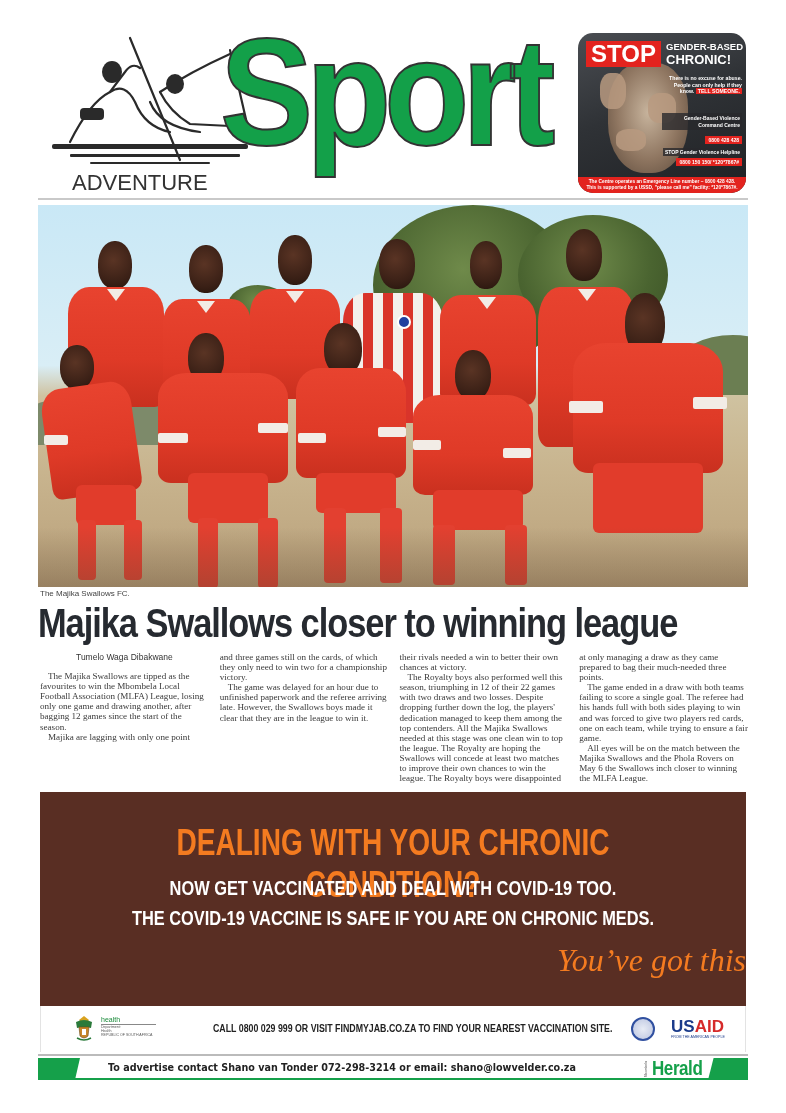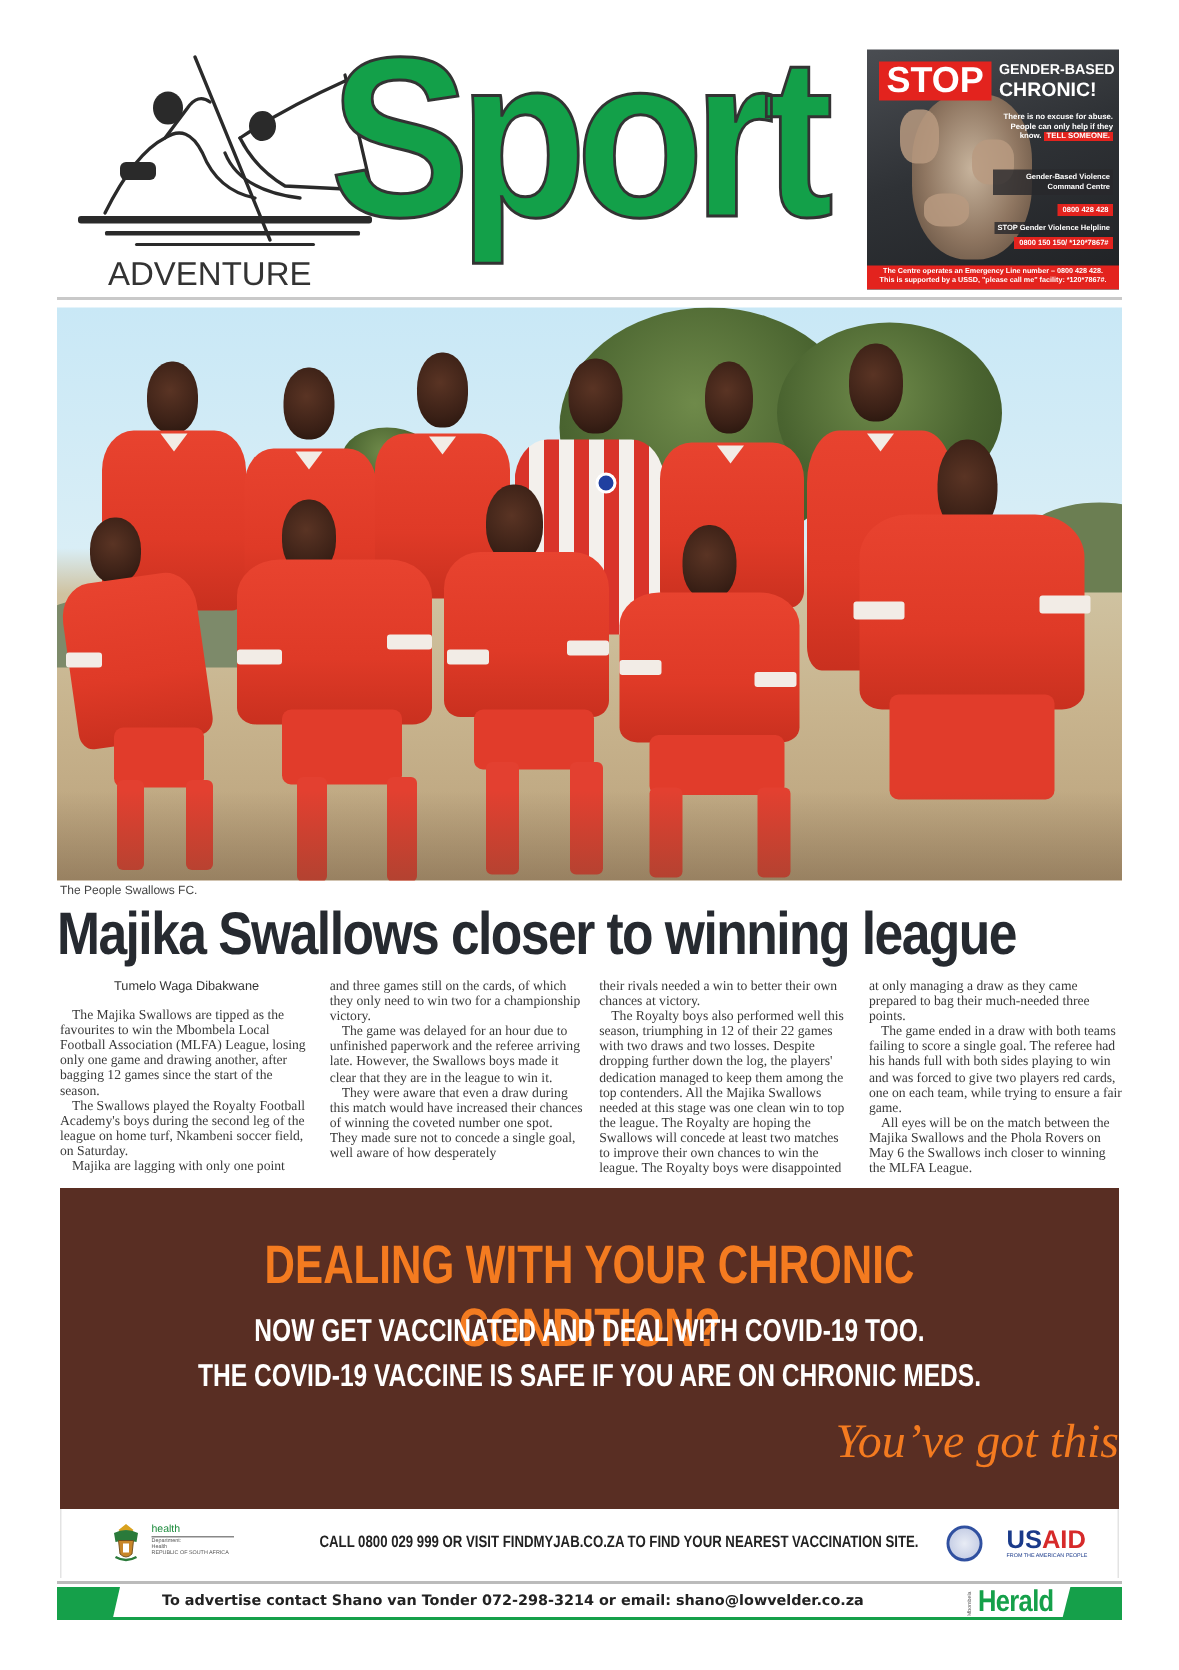--- a/index.html
+++ b/index.html
@@ -11,21 +11,21 @@
   .canoe-art { position: absolute; left: 10px; top: 2px; width: 200px; height: 150px; }
   .adventure { position: absolute; left: 32px; top: 140px; font-family: "Liberation Sans", sans-serif;
                font-size: 22px; color: #333; letter-spacing: 0px; }
   .sport-word { position: absolute; left: 180px; top: -14px; font-family: "Liberation Sans", sans-serif;
                 font-weight: 700; font-size: 152px; line-height: 1; color: #13a049;
                 -webkit-text-stroke: 2px #333; letter-spacing: -8px; transform: scaleX(0.92); transform-origin: left top; }
   .mast-rule { position: absolute; left: 38px; top: 198px; width: 710px; height: 2px; background: #c9c9c9; }
 
   
   .gbv-ad { position: absolute; left: 578px; top: 33px; width: 168px; height: 160px;
-            background: linear-gradient(160deg, #4a4d52 0%, #2f3236 45%, #1f2124 100%); overflow: hidden; }
+            background: linear-gradient(160deg, #4a4d52 0%, #2f3236 45%, #1f2124 100%); overflow: hidden; border-radius: 15px; }
   .gbv-face { position: absolute; left: 30px; top: 30px; width: 80px; height: 110px; border-radius: 40% 40% 45% 45%;
               background: radial-gradient(ellipse at 50% 45%, #d8c2a8 0%, #9a7e66 55%, #5e4a3a 100%); opacity: .9; }
   .gbv-hand { position: absolute; background: #b89a80; border-radius: 40%; opacity: .85; }
   .gbv-stop { position: absolute; left: 8px; top: 8px; background: #e3231e; color: #fff; font-family: "Liberation Sans", sans-serif;
               font-weight: 700; font-size: 24px; padding: 0 5px; line-height: 26px; }
   .gbv-title { position: absolute; left: 88px; top: 9px; color: #fff; font-family: "Liberation Sans", sans-serif;
                font-weight: 700; line-height: 1; }
   .gbv-title .l1 { font-size: 9.5px; display: block; }
   .gbv-title .l2 { font-size: 13px; display: block; margin-top: 1px; }
   .gbv-note { position: absolute; right: 4px; top: 42px; width: 92px; text-align: right; color: #fff;
@@ -240,35 +240,33 @@
   </div>
   <div class="player" style="left:525px;top:88px;">
     <div class="head" style="left:62px;top:0px;width:40px;height:62px;"></div>
     <div class="shirt" style="left:10px;top:50px;width:150px;height:130px;"></div>
     <div class="sleeve-band" style="left:6px;top:108px;width:34px;height:12px;"></div>
     <div class="sleeve-band" style="left:130px;top:104px;width:34px;height:12px;"></div>
     <div class="shorts" style="left:30px;top:170px;width:110px;height:70px;"></div>
   </div>
   <div class="photo-shadow"></div>
 </div>
-<div class="caption">The People Swallows FC.</div>
+<div class="caption">The Majika Swallows FC.</div>
 
 <h1 class="headline">Majika Swallows closer to winning league</h1>
 
 <div class="article">
   <div class="col">
     <div class="byline">Tumelo Waga Dibakwane</div>
     <p>The Majika Swallows are tipped as the favourites to win the Mbombela Local Football Association (MLFA) League, losing only one game and drawing another, after bagging 12 games since the start of the season.</p>
-    <p>The Swallows played the Royalty Football Academy's boys during the second leg of the league on home turf, Nkambeni soccer field, on Saturday.</p>
     <p>Majika are lagging with only one point</p>
   </div>
   <div class="col">
     <p class="cont">and three games still on the cards, of which they only need to win two for a championship victory.</p>
     <p>The game was delayed for an hour due to unfinished paperwork and the referee arriving late. However, the Swallows boys made it clear that they are in the league to win it.</p>
-    <p>They were aware that even a draw during this match would have increased their chances of winning the coveted number one spot. They made sure not to concede a single goal, well aware of how desperately</p>
   </div>
   <div class="col">
     <p class="cont">their rivals needed a win to better their own chances at victory.</p>
     <p>The Royalty boys also performed well this season, triumphing in 12 of their 22 games with two draws and two losses. Despite dropping further down the log, the players' dedication managed to keep them among the top contenders. All the Majika Swallows needed at this stage was one clean win to top the league. The Royalty are hoping the Swallows will concede at least two matches to improve their own chances to win the league. The Royalty boys were disappointed</p>
   </div>
   <div class="col">
     <p class="cont">at only managing a draw as they came prepared to bag their much-needed three points.</p>
     <p>The game ended in a draw with both teams failing to score a single goal. The referee had his hands full with both sides playing to win and was forced to give two players red cards, one on each team, while trying to ensure a fair game.</p>
     <p>All eyes will be on the match between the Majika Swallows and the Phola Rovers on May 6 the Swallows inch closer to winning the MLFA League.</p>
   </div>

